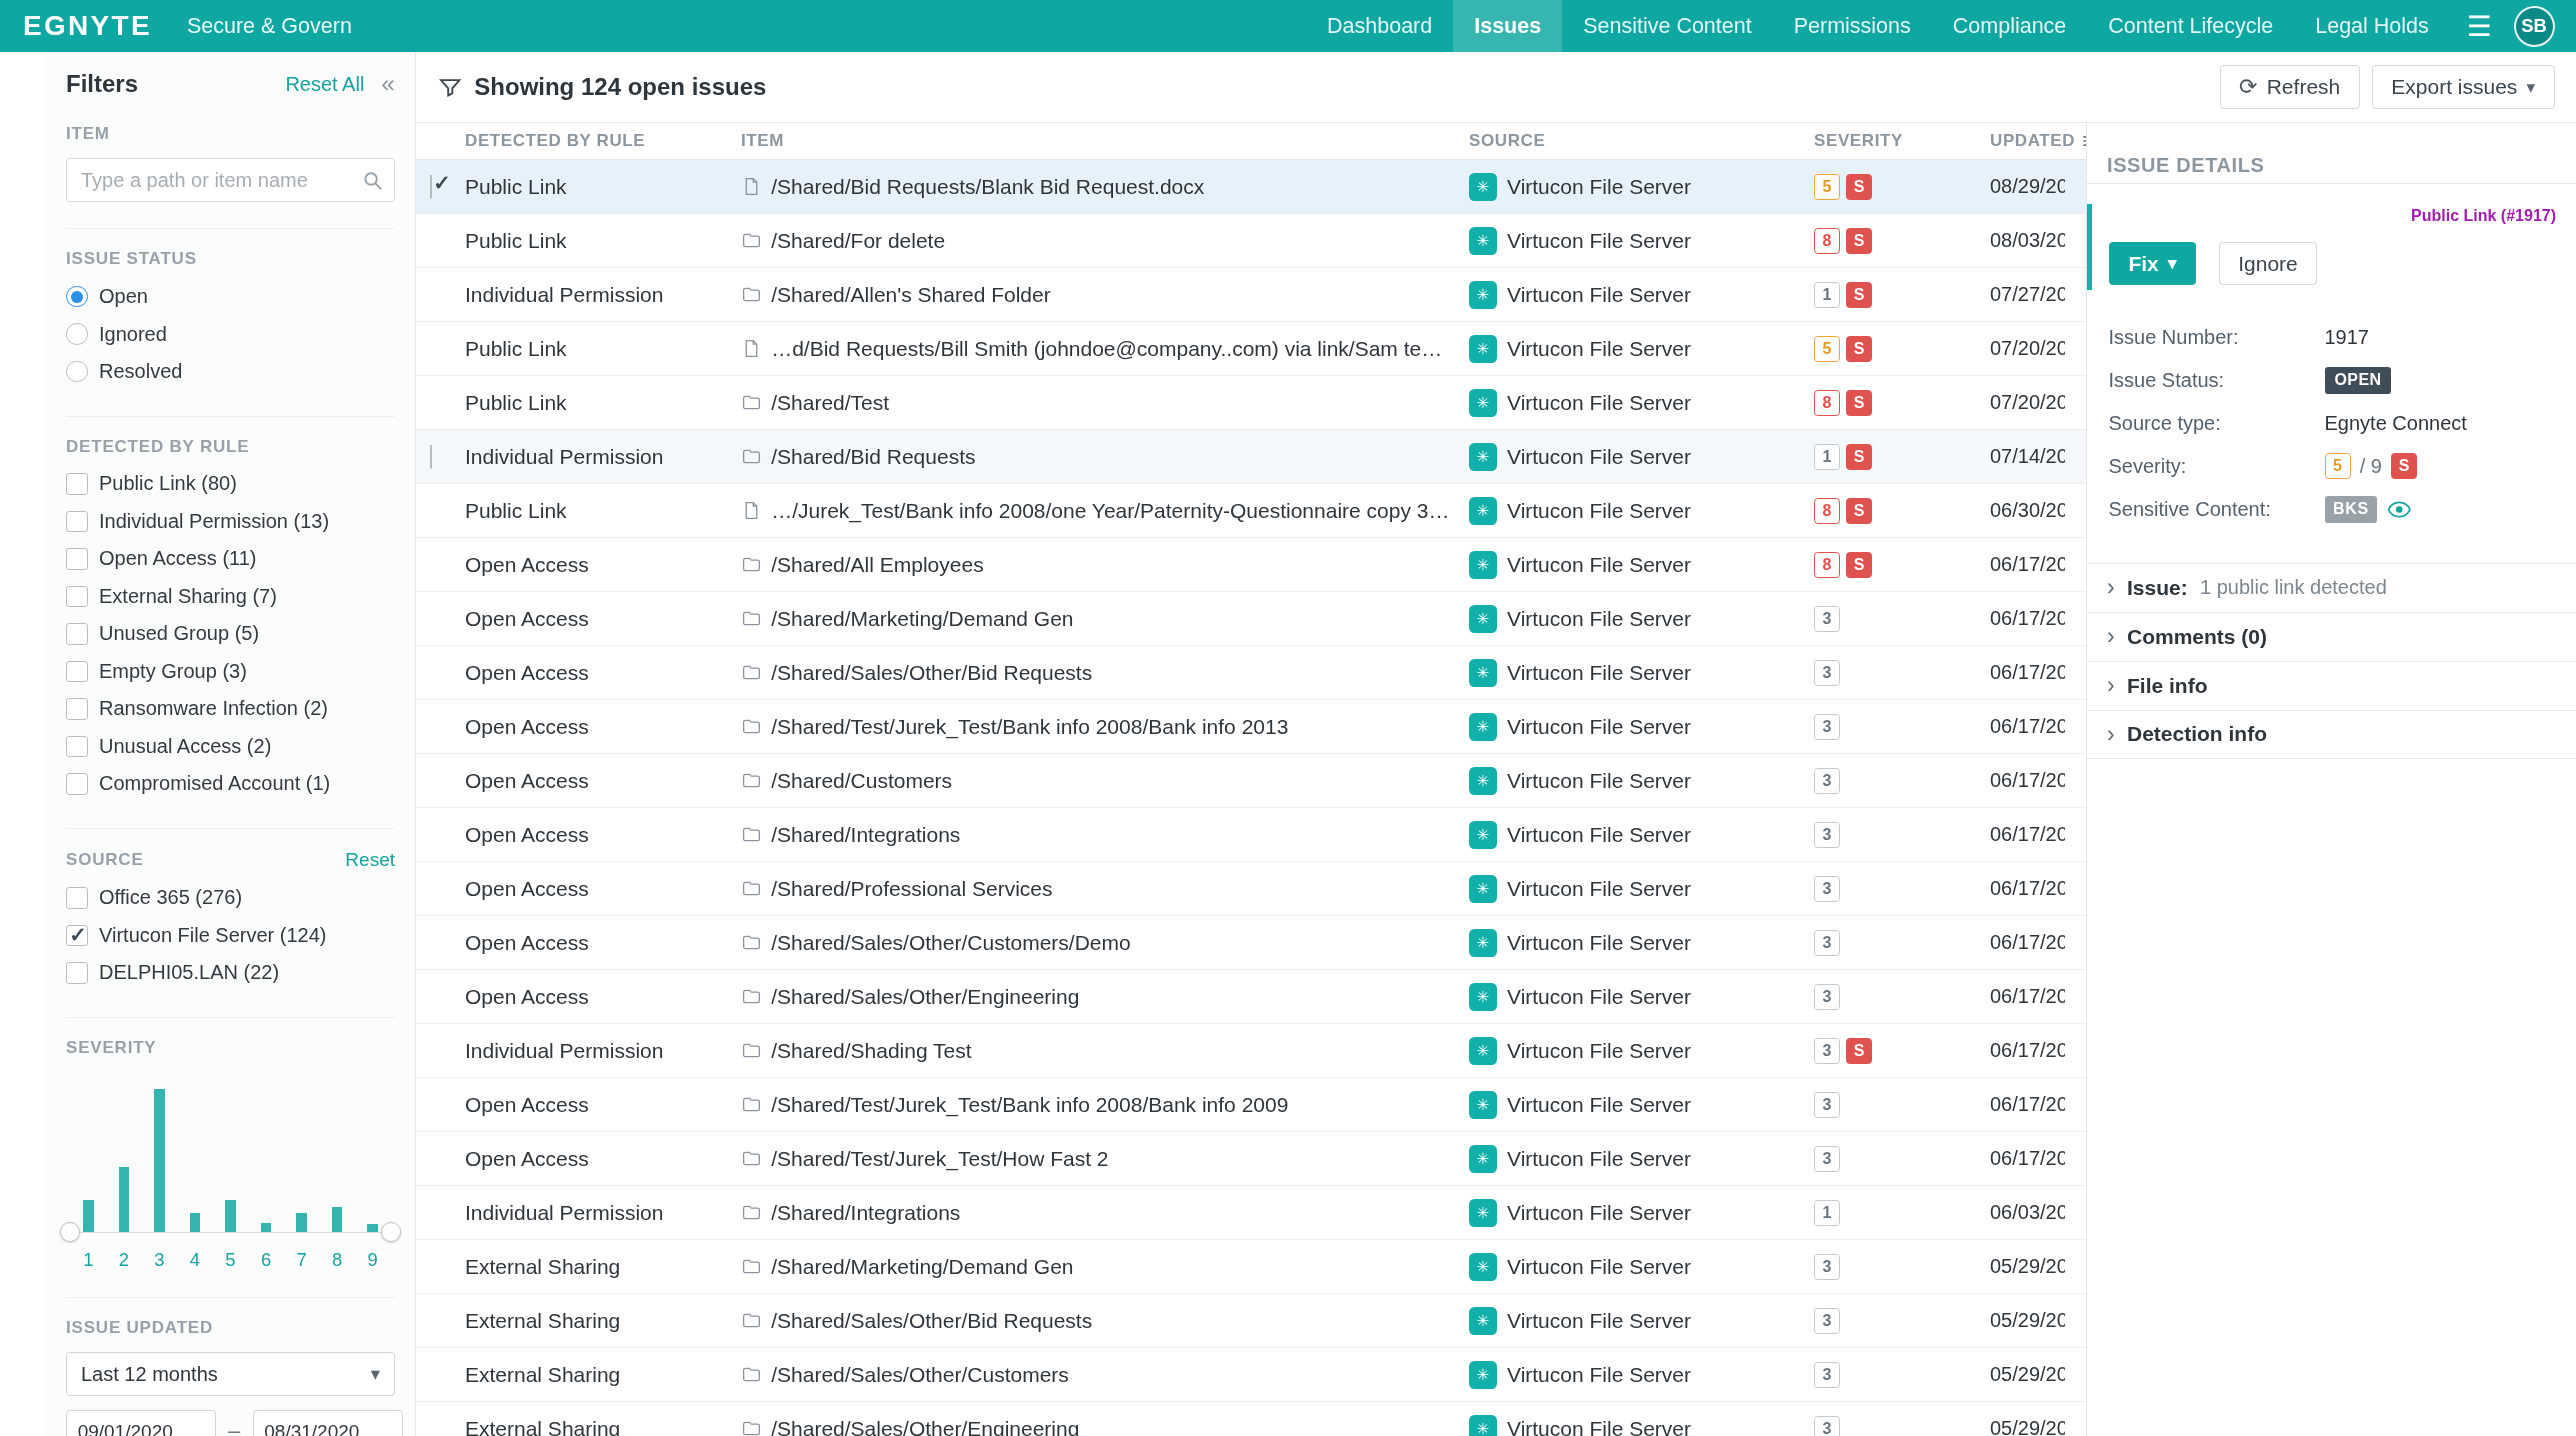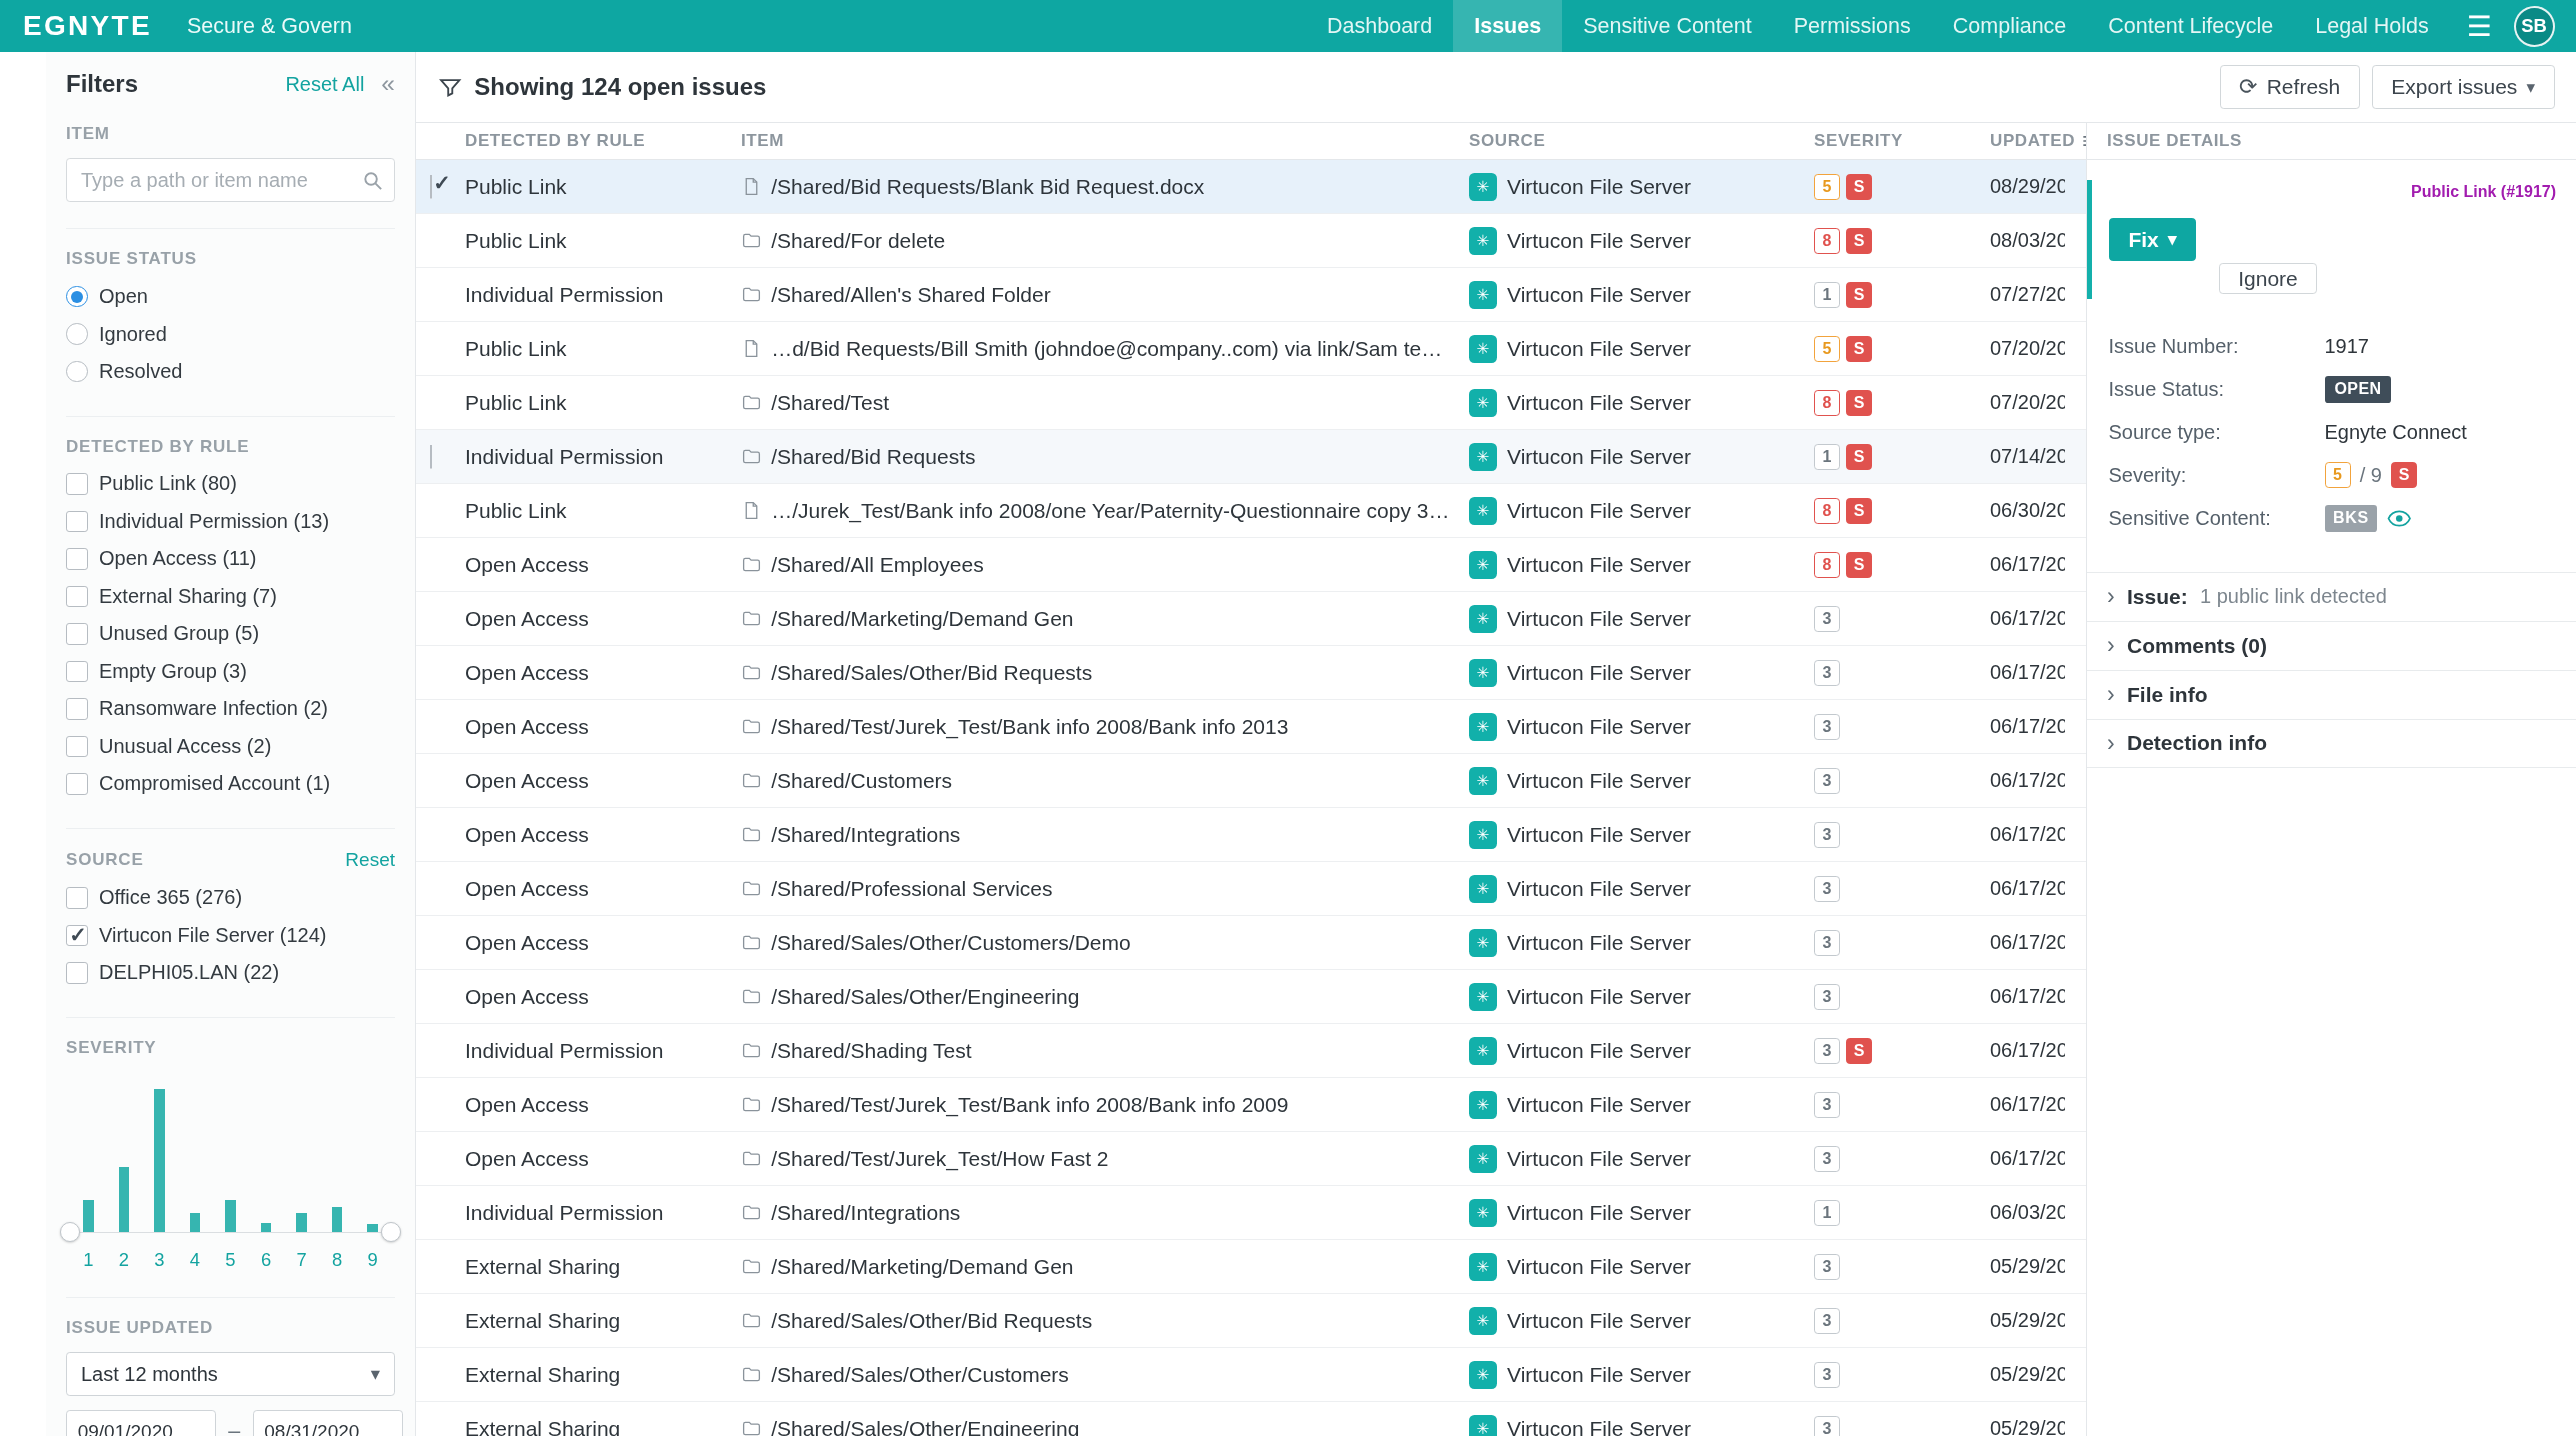--- a/index.html
+++ b/index.html
@@ -138,28 +138,28 @@
   }
   .sev-orange { border: 1.5px solid #f2a33c; color: #e8991f; background: #fff; }
   .sev-red    { border: 1.5px solid #e0524e; color: #e0524e; background: #fff; }
   .sev-gray   { border: 1.5px solid #c3c9ce; color: #6b757d; background: #fff; }
   .sev-s      { background: #e0524e; border: 1.5px solid #e0524e; color: #fff; }
 
   
   .details { width: 490px; flex: 0 0 490px; border-left: 1.5px solid #e4e7ea; background: #fff; display: flex; flex-direction: column; }
   .details-header {
     height: 37px; flex: 0 0 37px; border-bottom: 1.5px solid #e4e7ea; display: flex; align-items: center;
-    padding: 0 20px; font-size: 17px; font-weight: 700; letter-spacing: 0.6px; color: #8d969e;
+    padding: 0 20px; font-size: 20px; font-weight: 700; letter-spacing: 0.6px; color: #8d969e; margin-top: 24px;
   }
   .dtitle-block { border-left: 5.4px solid #14b0ab; padding: 3.1px 20px 4.6px 17px; margin-top: 20px; }
   .dtitle { font-size: 16px; font-weight: 700; color: #a21caf; text-align: right; }
   .dbuttons { display: flex; gap: 23px; margin-top: 17px; }
   .btn-primary { background: #0ea7a2; border-color: #0ea7a2; color: #fff; font-weight: 600; height: 43px; }
   .btn-primary .caret { color: #fff; }
-  .btn-secondary { height: 31px; margin-top: 45px; }
+  .btn-secondary { height: 43px; }
   .dfields { padding: 0 21.5px; margin-top: 26px; }
   .dfield { display: flex; align-items: center; min-height: 43px; }
   .dfield-label { width: 216px; flex: 0 0 216px; font-size: 20px; color: #55606a; }
   .dfield-value { font-size: 20px; color: #2e353b; display: flex; align-items: center; gap: 9.2px; }
   .badge-open { background: #3f4d59; color: #fff; font-size: 16px; font-weight: 700; padding: 4.6px 10px; border-radius: 3.1px; letter-spacing: 0.4px; }
   .badge-bks  { background: #9aa2a9; color: #fff; font-size: 16px; font-weight: 700; padding: 4.6px 8.4px; border-radius: 3.1px; letter-spacing: 0.8px; }
   .sev-of { color: #6a747d; font-size: 20px; }
   .eye { display: flex; cursor: pointer; }
   .dsections { margin-top: 32px; }
   .dsection {

